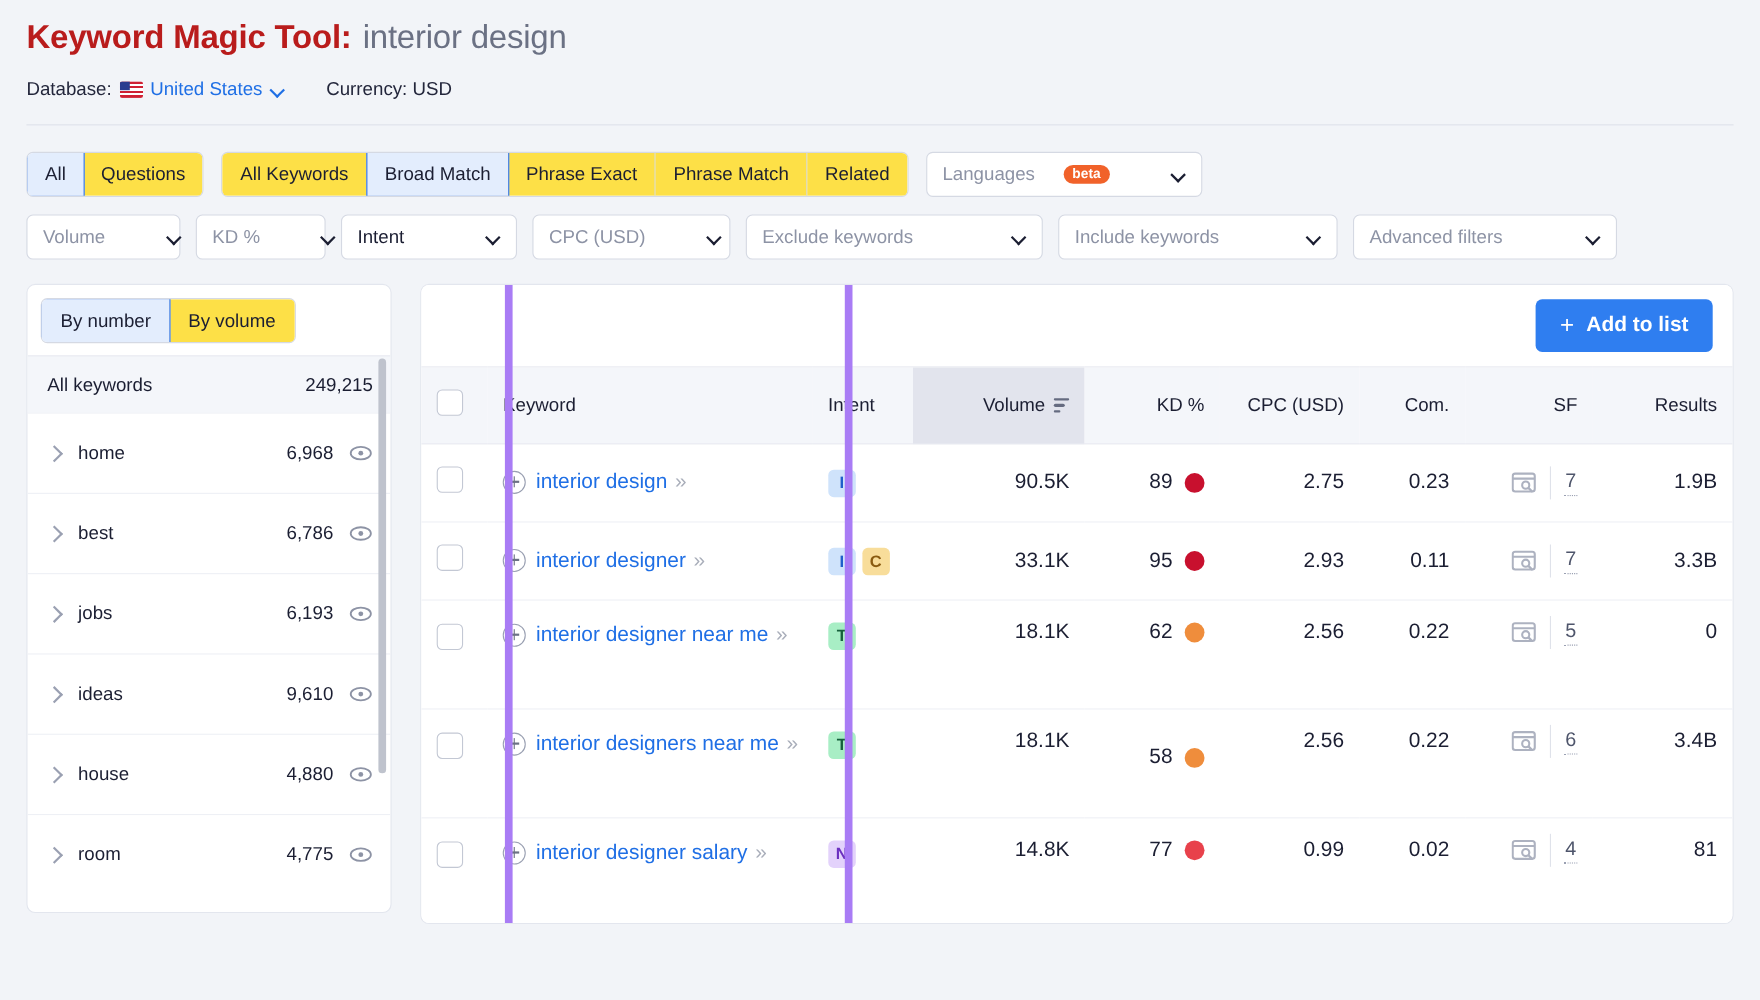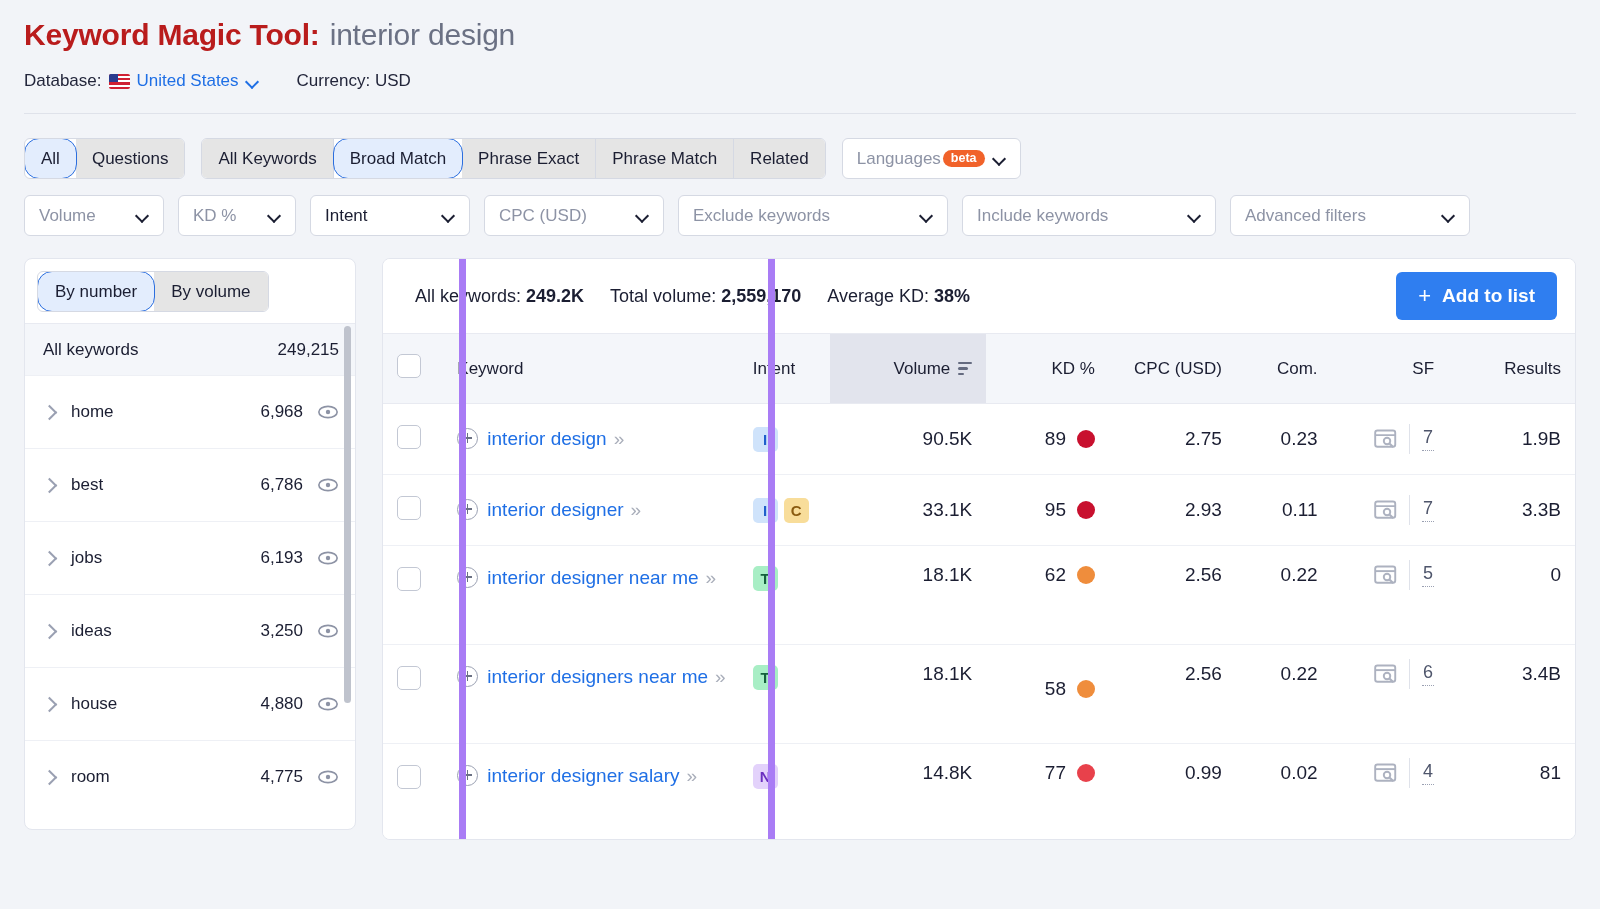--- a/index.html
+++ b/index.html
@@ -59,30 +59,30 @@
   .filter-row-1 { display: flex; align-items: center; gap: 16px; }
 
   .seg-group {
     display: flex; background: #fff; border: 1px solid #d5d9e3;
     border-radius: 6px; overflow: hidden; height: 41px;
   }
   .seg {
     display: flex; align-items: center; justify-content: center;
     padding: 0 16px; font-size: 17px; color: #1b1e32;
     border-right: 1px solid #d5d9e3; cursor: pointer; white-space: nowrap;
-    background: #e5e5e5;
+    background: #fde047;
   }
   .seg:last-child { border-right: none; }
   .seg.active {
     background: #e3edfd; border: 1.6px solid #2b6ede;
-    border-radius: 15px; margin: -1px; z-index: 2;
+    border-radius: 0; margin: -1px; z-index: 2;
   }
 
   .dd-pill {
-    display: flex; align-items: center; gap: 2px; height: 41px;
+    display: flex; align-items: center; gap: 26px; height: 41px;
     padding: 0 14px; background: #fff; border: 1px solid #d5d9e3;
     border-radius: 6px; font-size: 17px; color: #8d93a5; cursor: pointer;
     white-space: nowrap;
   }
   .dd-pill.dark-text { color: #1b1e32; }
   .dd-pill .sp { flex: 1 1 auto; min-width: 4px; }
   .beta-badge {
     background: #f1622a; color: #fff; font-size: 12.5px; font-weight: 700;
     border-radius: 9px; padding: 2px 8px 3px 8px; line-height: 1;
   }
@@ -367,21 +367,21 @@
       <span class="sb-name">jobs</span>
       <span class="sb-count">6,193</span>
       <svg class="eye-icon" viewBox="0 0 24 24" fill="none">
         <ellipse cx="12" cy="12" rx="10" ry="6.2" stroke="currentColor" stroke-width="1.8"></ellipse>
         <circle cx="12" cy="12" r="2.4" fill="currentColor"></circle>
       </svg>
     </div>
     <div class="sb-row">
       <span class="sb-chevron"></span>
       <span class="sb-name">ideas</span>
-      <span class="sb-count">3,250</span>
+      <span class="sb-count">9,610</span>
       <svg class="eye-icon" viewBox="0 0 24 24" fill="none">
         <ellipse cx="12" cy="12" rx="10" ry="6.2" stroke="currentColor" stroke-width="1.8"></ellipse>
         <circle cx="12" cy="12" r="2.4" fill="currentColor"></circle>
       </svg>
     </div>
     <div class="sb-row">
       <span class="sb-chevron"></span>
       <span class="sb-name">house</span>
       <span class="sb-count">4,880</span>
       <svg class="eye-icon" viewBox="0 0 24 24" fill="none">
@@ -400,34 +400,20 @@
     </div>
 
     <div class="sb-scroll-track">
       <div class="sb-scroll-thumb"></div>
     </div>
   </div>
 
   <div class="table-panel">
 
     <div class="summary-bar">
-      <div class="summary-stats">
-        <span>
-          <span>All keywords:</span>
-          <b>249.2K</b>
-        </span>
-        <span>
-          <span>Total volume:</span>
-          <b>2,559,170</b>
-        </span>
-        <span>
-          <span>Average KD:</span>
-          <b>38%</b>
-        </span>
-      </div>
       <div class="summary-spacer"></div>
       <button class="add-btn">
         <span class="plus-glyph">+</span>
         <span>Add to list</span>
       </button>
     </div>
 
     <table class="kw">
       <colgroup>
         <col class="col-check">

